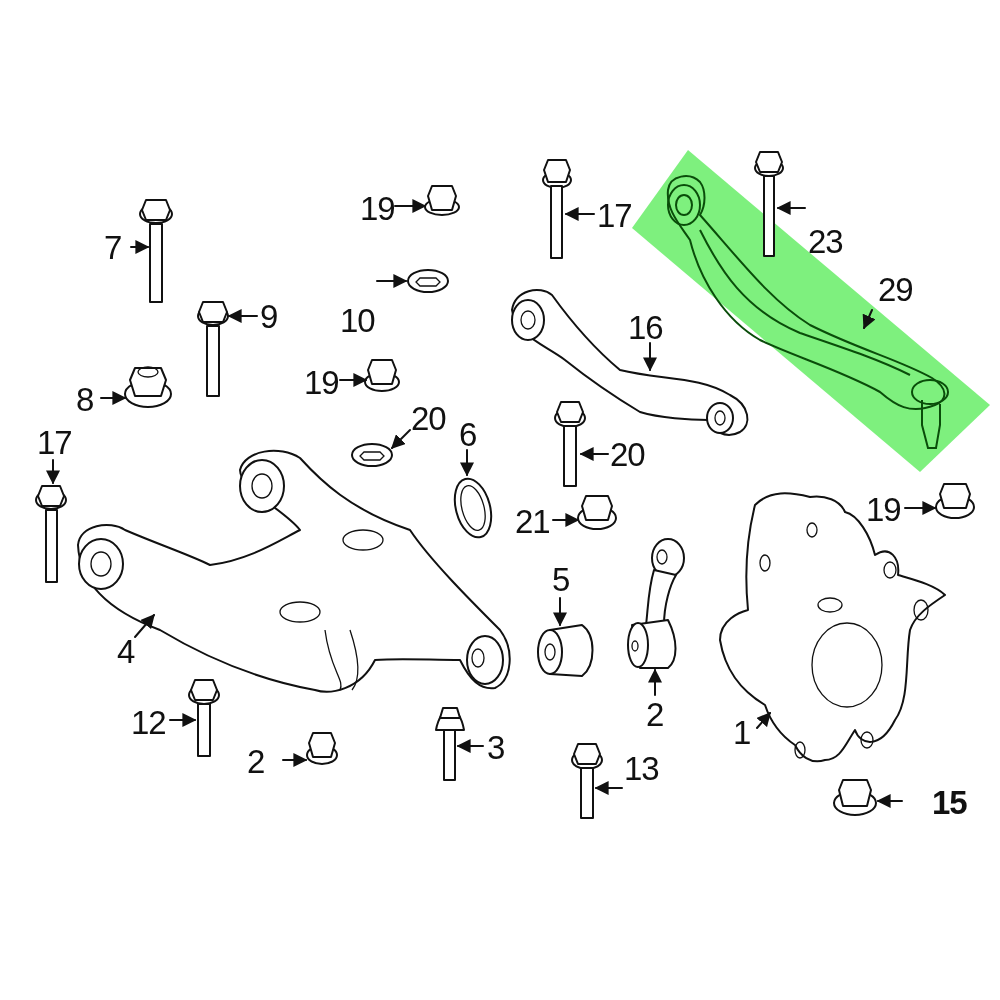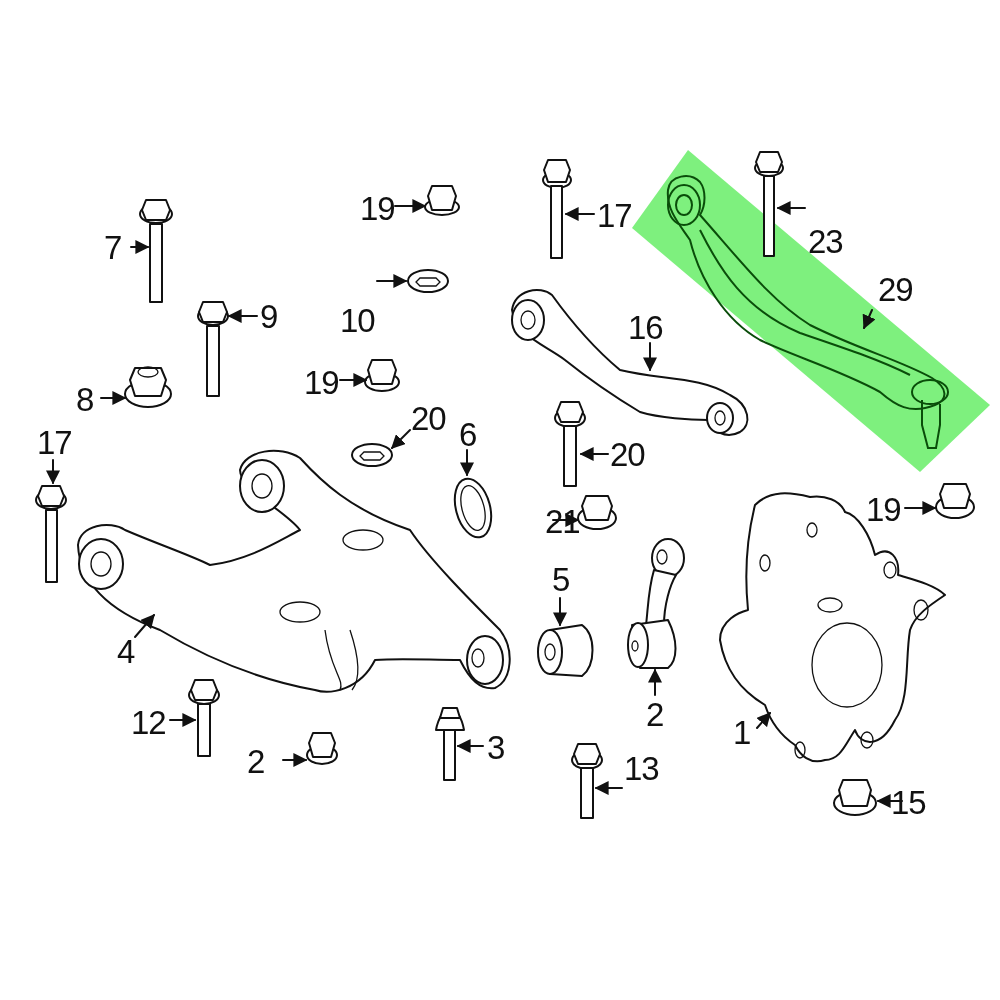--- a/index.html
+++ b/index.html
@@ -224,24 +224,24 @@
   <span class="lbl" style="left:552px;top:563px;">5</span>
   <span class="lbl" style="left:459px;top:418px;">6</span>
   <span class="lbl" style="left:104px;top:231px;">7</span>
   <span class="lbl" style="left:76px;top:383px;">8</span>
   <span class="lbl" style="left:260px;top:300px;">9</span>
   <span class="lbl" style="left:340px;top:265px;margin-top:39px;">10</span>
   <span class="lbl" style="left:360px;top:192px;">19</span>
   <span class="lbl" style="left:131px;top:706px;text-align:right;">12</span>
   <span class="lbl" style="left:624px;top:752px;">13</span>
   <span class="lbl" style="left:247px;top:745px;">2</span>
-  <span class="lbl" style="left:891px;top:786px;">15</span>
+  <span class="lbl" style="left:932px;top:786px;font-weight:bold;">15</span>
   <span class="lbl" style="left:628px;top:311px;">16</span>
   <span class="lbl" style="left:597px;top:199px;">17</span>
   <span class="lbl" style="left:37px;top:426px;">17</span>
   <span class="lbl" style="left:411px;top:402px;">20</span>
   <span class="lbl" style="left:304px;top:366px;">19</span>
   <span class="lbl" style="left:610px;top:438px;">20</span>
-  <span class="lbl" style="left:515px;top:505px;margin-left:30px;">21</span>
+  <span class="lbl" style="left:515px;top:505px;">21</span>
   <span class="lbl" style="left:878px;top:273px;">29</span>
   <span class="lbl" style="left:808px;top:192px;margin-top:33px;">23</span>
   <span class="lbl" style="left:866px;top:493px;">19</span>
 </div>
 
 </body></html>

